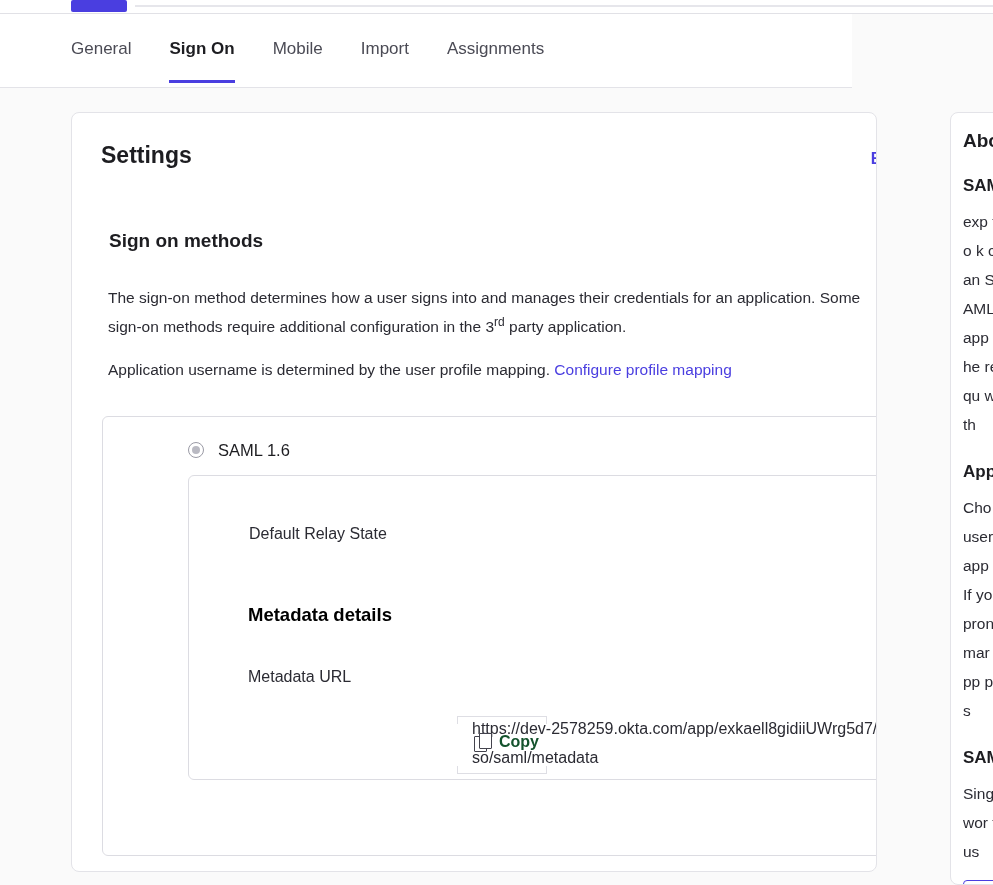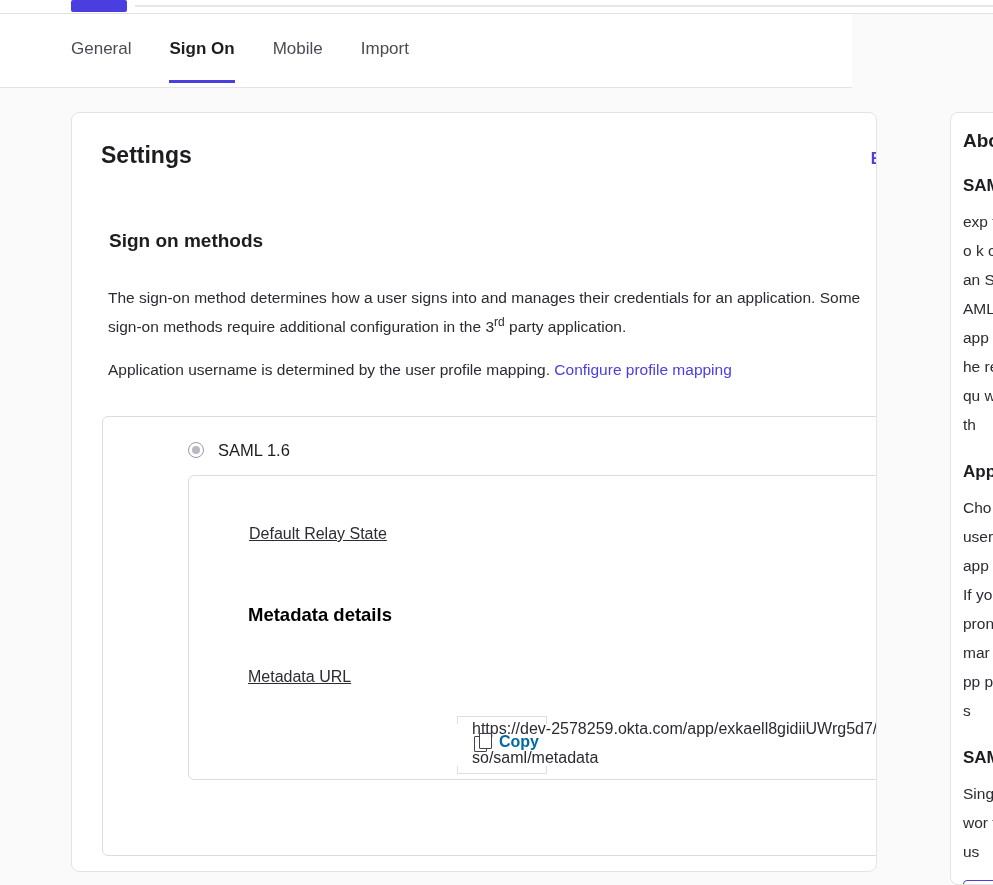--- a/index.html
+++ b/index.html
@@ -186,21 +186,20 @@
     height: 305px;
     border: 1px solid #dcdce2;
     border-radius: 6px;
     background: #ffffff;
   }
   .field-label {
     position: absolute;
     font-size: 16px;
     line-height: 22px;
     color: #2b2b33;
-    text-decoration: underline;
   }
   .drs { left: 60px; top: 47px; }
   .meta-head {
     position: absolute;
     left: 59px; top: 127px;
     font-size: 18.5px;
     line-height: 24px;
     font-weight: 700;
     color: #000000;
   }
@@ -241,21 +240,21 @@
     position: absolute;
     left: 5px; top: 0px;
     width: 11px; height: 14px;
     border: 1.6px solid #43434d;
     border-radius: 1px;
     background: #ffffff;
   }
   .copy-btn .txt {
     font-size: 16px;
     font-weight: 600;
-    color: #0369a1;
+    color: #14532d;
   }
   .copy-focus {
     position: absolute;
     left: 268px; top: 240px;
     width: 90px; height: 8px;
     border-top: 1px solid #dedee4;
     border-left: 1px solid #dedee4;
     border-right: 1px solid #dedee4;
   }
   .copy-focus2 {
@@ -319,20 +318,21 @@
     <div class="bar-active"></div>
     <div class="bar-rest"></div>
   </div>
 
   <div class="tabbar">
     <div class="tabs">
       <div class="tab">General</div>
       <div class="tab active">Sign On</div>
       <div class="tab">Mobile</div>
       <div class="tab">Import</div>
+      <div class="tab">Assignments</div>
     </div>
   </div>
 
   <div class="card">
 
     <div class="card-header">
       <div class="card-title">Settings</div>
       <div class="edit-link">Edit</div>
     </div>
 

